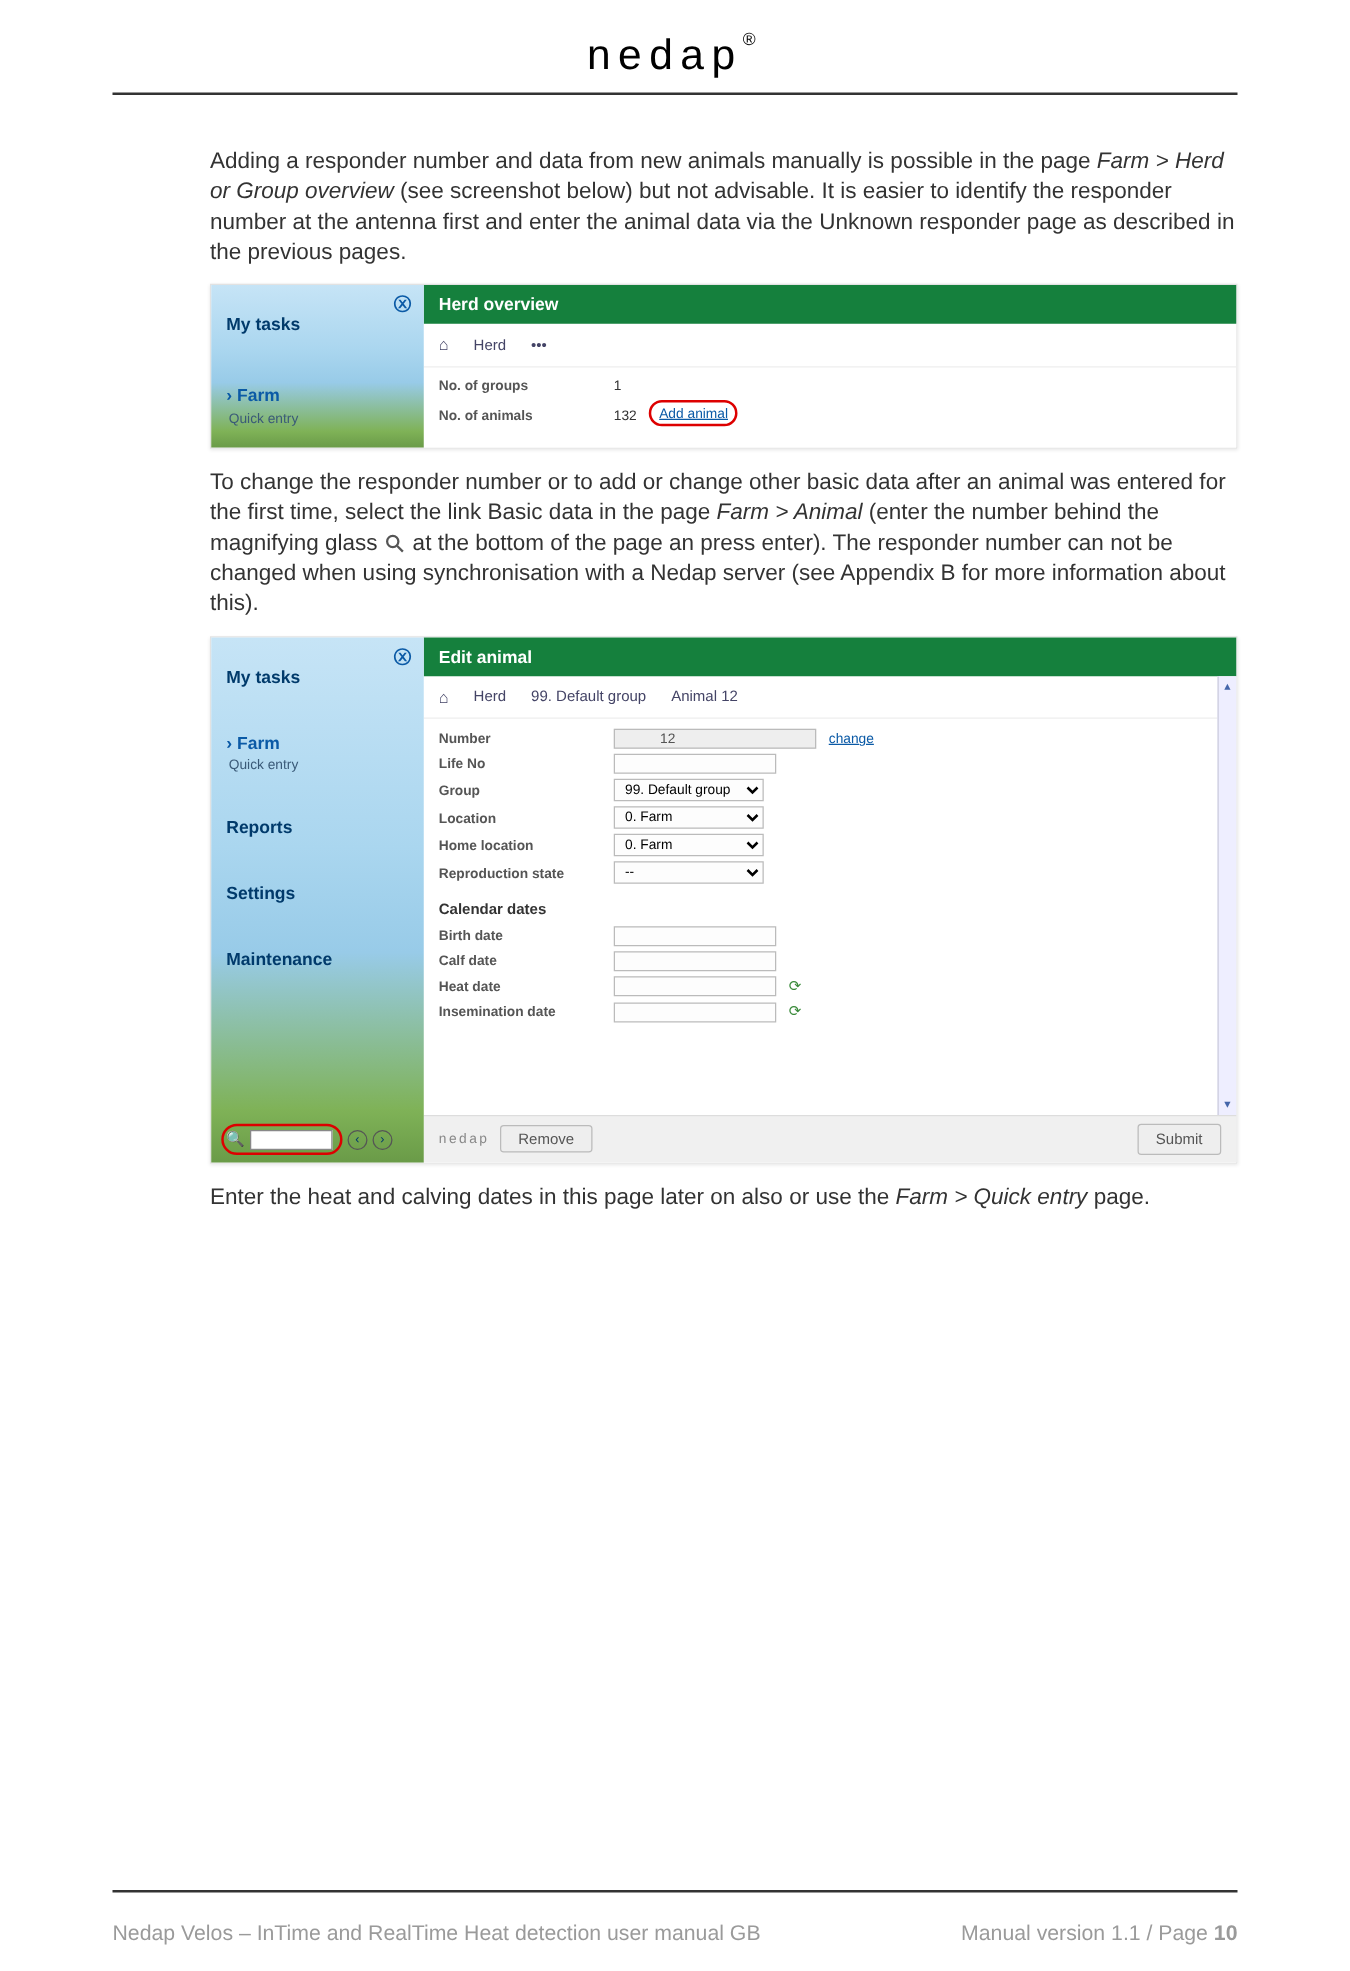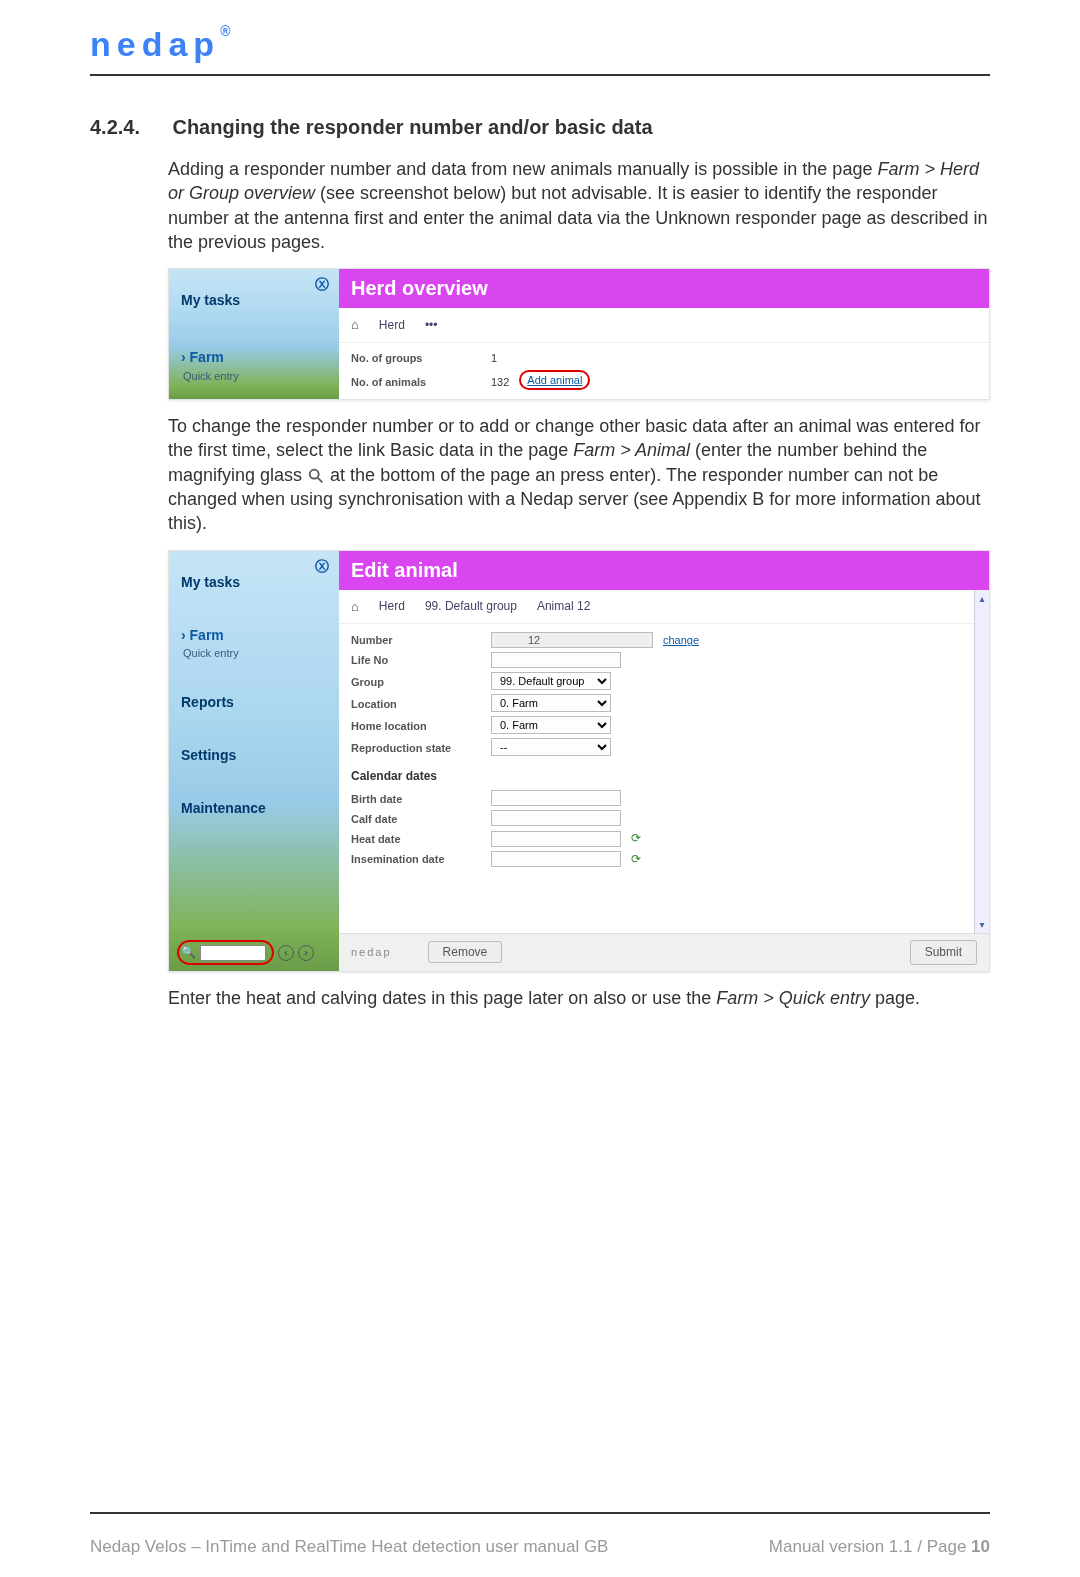--- a/index.html
+++ b/index.html
@@ -1,34 +1,34 @@
 <!DOCTYPE html>
 <html><head>
 <meta charset="utf-8">
 <style>
 html,body{margin:0;padding:0;background:#fff;font-family:Arial,Helvetica,sans-serif;color:#333}
 .page{width:1080px;height:1577px;position:relative;box-sizing:border-box;padding:20px 90px 0 90px}
-.logo{font-family:Arial,sans-serif;font-size:34px;letter-spacing:6px;color:#3b82f6;font-weight:700;margin:5px 0 10px}
+.logo{text-align:center;font-family:Arial,sans-serif;font-size:34px;letter-spacing:6px;color:#000000;font-weight:400;margin:5px 0 10px}
 .logo sup{font-size:14px;vertical-align:top;position:relative;top:-2px}
 hr.top{border:none;border-top:2px solid #333;margin:0 0 40px}
 hr.bot{border:none;border-top:2px solid #333;position:absolute;left:90px;right:90px;bottom:55px}
 .section-num{display:inline-block;width:78px;font-weight:bold;font-size:20px;vertical-align:top}
 .section-title{display:inline-block;font-weight:bold;font-size:20px}
 .body{margin-left:78px;margin-top:18px;font-size:18px;line-height:1.35}
 .body p{margin:0 0 14px}
 .body em{font-style:italic}
 .mag{display:inline-block;width:18px;height:18px;vertical-align:middle}
 .shot{border:1px solid #e2e2e2;margin:6px 0 14px;display:flex;font-size:12px;color:#555;box-shadow:0 1px 3px rgba(0,0,0,.1)}
 .shot .side{width:170px;background:linear-gradient(#c6e4f6 0%,#aad6ef 40%,#98cbe8 60%,#7fb257 90%,#6a9b48 100%);padding:10px 12px;box-sizing:border-box;position:relative;color:#003a6b}
 .shot .side .closebtn{position:absolute;top:6px;right:10px;color:#0b5aa6;font-weight:bold;font-size:14px}
 .shot .side .item{font-weight:bold;font-size:14px;margin:12px 0 2px}
 .shot .side .sub{font-size:11px;color:#3a5a78;margin-left:2px}
 .shot .side .farm{color:#0b5aa6;font-weight:bold}
 .shot .main{flex:1;background:#fff}
-.shot .titlebar{background:#d946ef;color:#fff;font-weight:bold;padding:6px 12px;font-size:20px}
+.shot .titlebar{background:#15803d;color:#fff;font-weight:bold;padding:6px 12px;font-size:14px}
 .shot .crumb{padding:8px 12px;font-size:12px;color:#446;border-bottom:1px solid #eee;display:flex;gap:20px;align-items:center}
 .shot .home{font-size:13px}
 .shot .sect{padding:6px 12px;font-size:12px}
 .shot .sect .hdr{font-weight:bold;color:#333;margin:4px 0;font-size:12px}
 .shot .kvrow{display:flex;align-items:flex-end;gap:10px;padding:2px 0}
 .shot .kvrow .k{width:130px;color:#555;font-weight:bold;font-size:11px}
 .shot .kvrow .v{font-size:11px;color:#333}
 .shot .kvrow input,.shot .kvrow select{font-size:11px;padding:1px 4px;width:120px;border:1px solid #bbb;background:#fdfdfd}
 .shot a.lk{color:#0b5aa6;text-decoration:underline;font-size:11px}
 .redcirc{border:2px solid #d00;border-radius:12px;padding:0 6px}
@@ -45,24 +45,20 @@
 </style>
 </head>
 <body>
 
 <div class="page">
   <div class="logo">
     <span>nedap</span><sup>®</sup>
   </div>
   <hr class="top">
 
-  <div>
-    <span class="section-num">4.2.4.</span>
-    <span class="section-title">Changing the responder number and/or basic data</span>
-  </div>
 
   <div class="body">
     <p>
       <span>Adding a responder number and data from new animals manually is possible in the page </span><em>Farm &gt; Herd or Group overview</em><span> (see screenshot below) but not advisable. It is easier to identify the responder number at the antenna first and enter the animal data via the Unknown responder page as described in the previous pages.</span>
     </p>
 
     <div class="shot" style="height:130px">
       <div class="side">
         <span class="closebtn">ⓧ</span>
         <div class="item">My tasks</div>
@@ -185,21 +181,21 @@
               </div>
             </div>
           </div>
           <div class="scrolltrack">
             <span class="arr">▴</span>
             <span class="arr">▾</span>
           </div>
         </div>
         <div class="botbar">
           <span style="color:#888;font-size:11px;letter-spacing:2px">nedap</span>
-          <span style="flex:1;margin-left:36px"><span class="btn">Remove</span></span>
+          <span style="flex:1;margin-left:8px"><span class="btn">Remove</span></span>
           <span class="btn">Submit</span>
         </div>
       </div>
     </div>
 
     <p>
       <span>Enter the heat and calving dates in this page later on also or use the </span><em>Farm &gt; Quick entry</em><span> page.</span>
     </p>
   </div>
 

